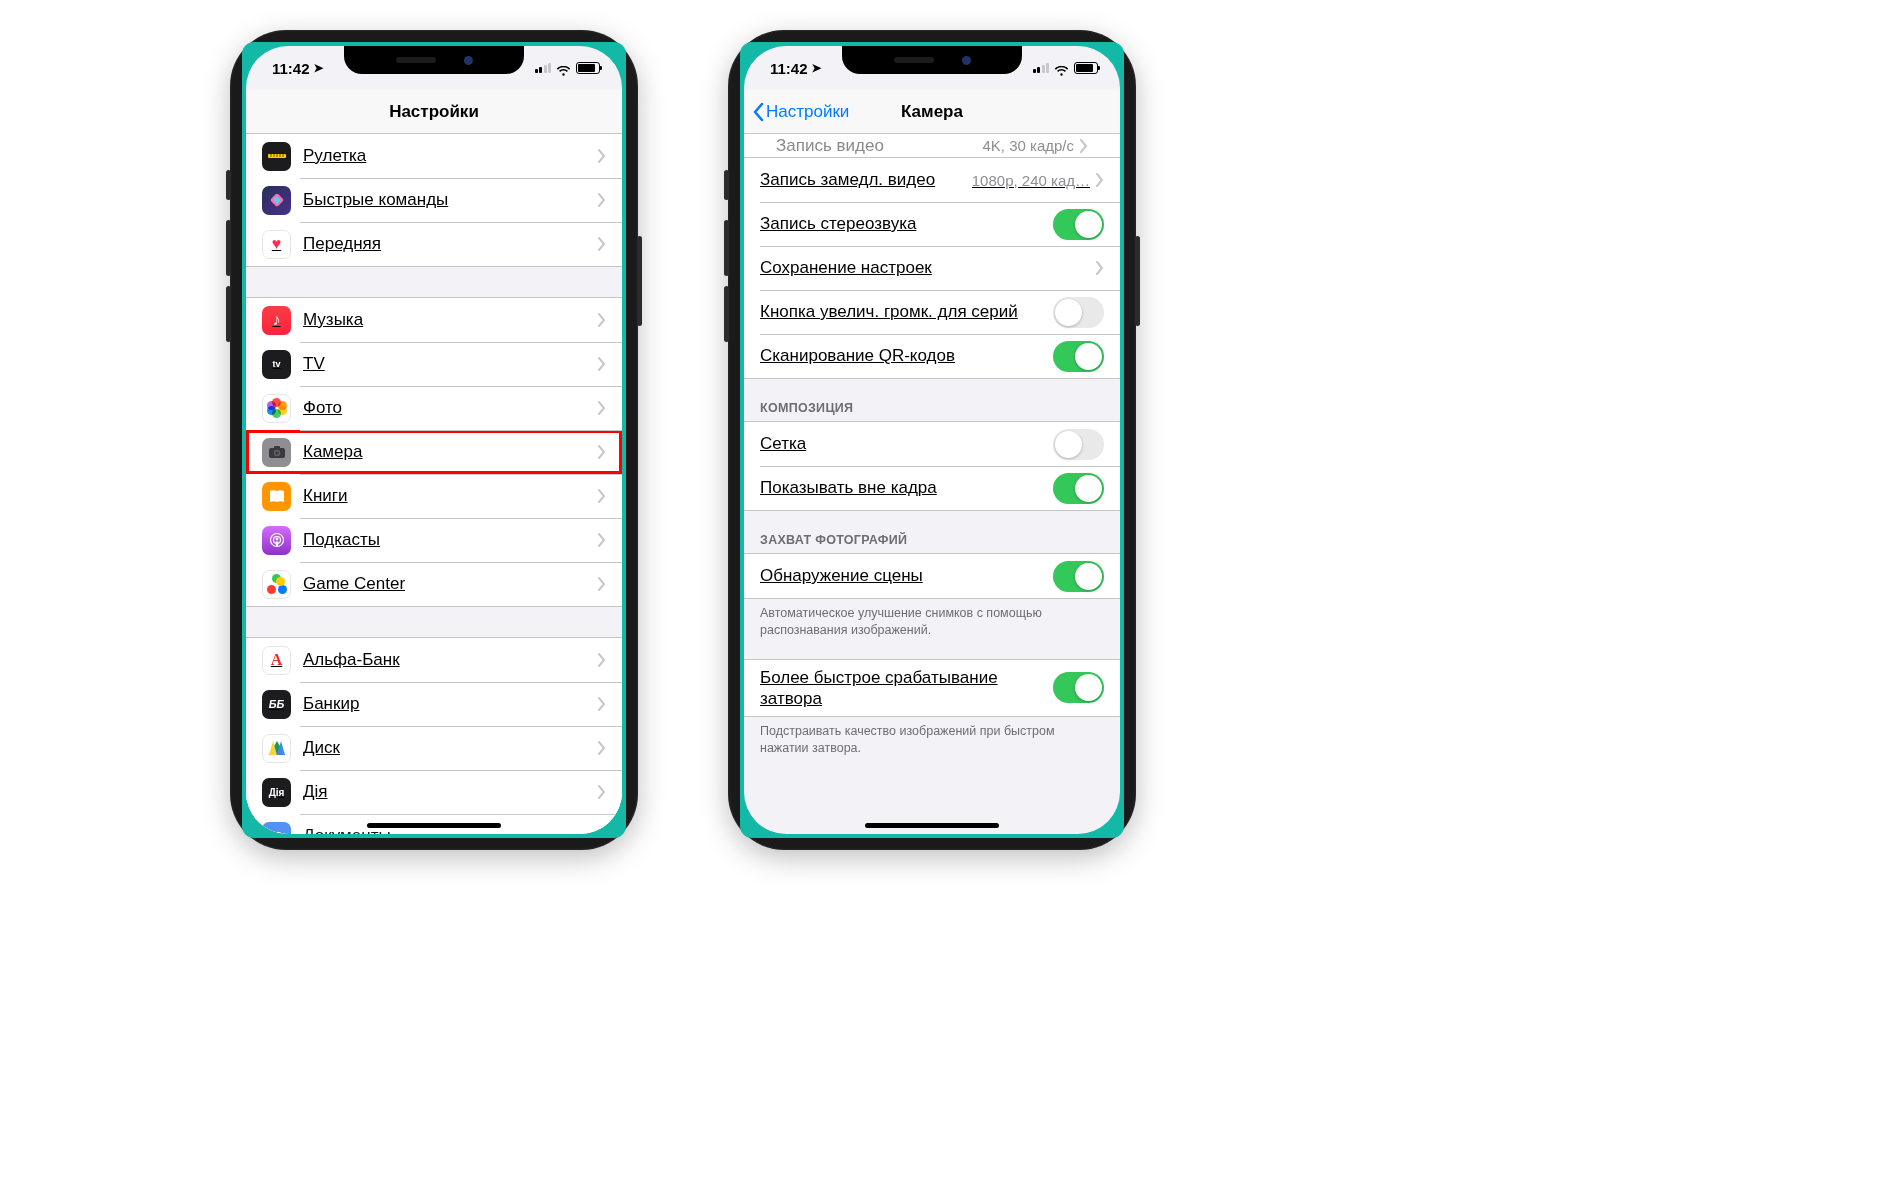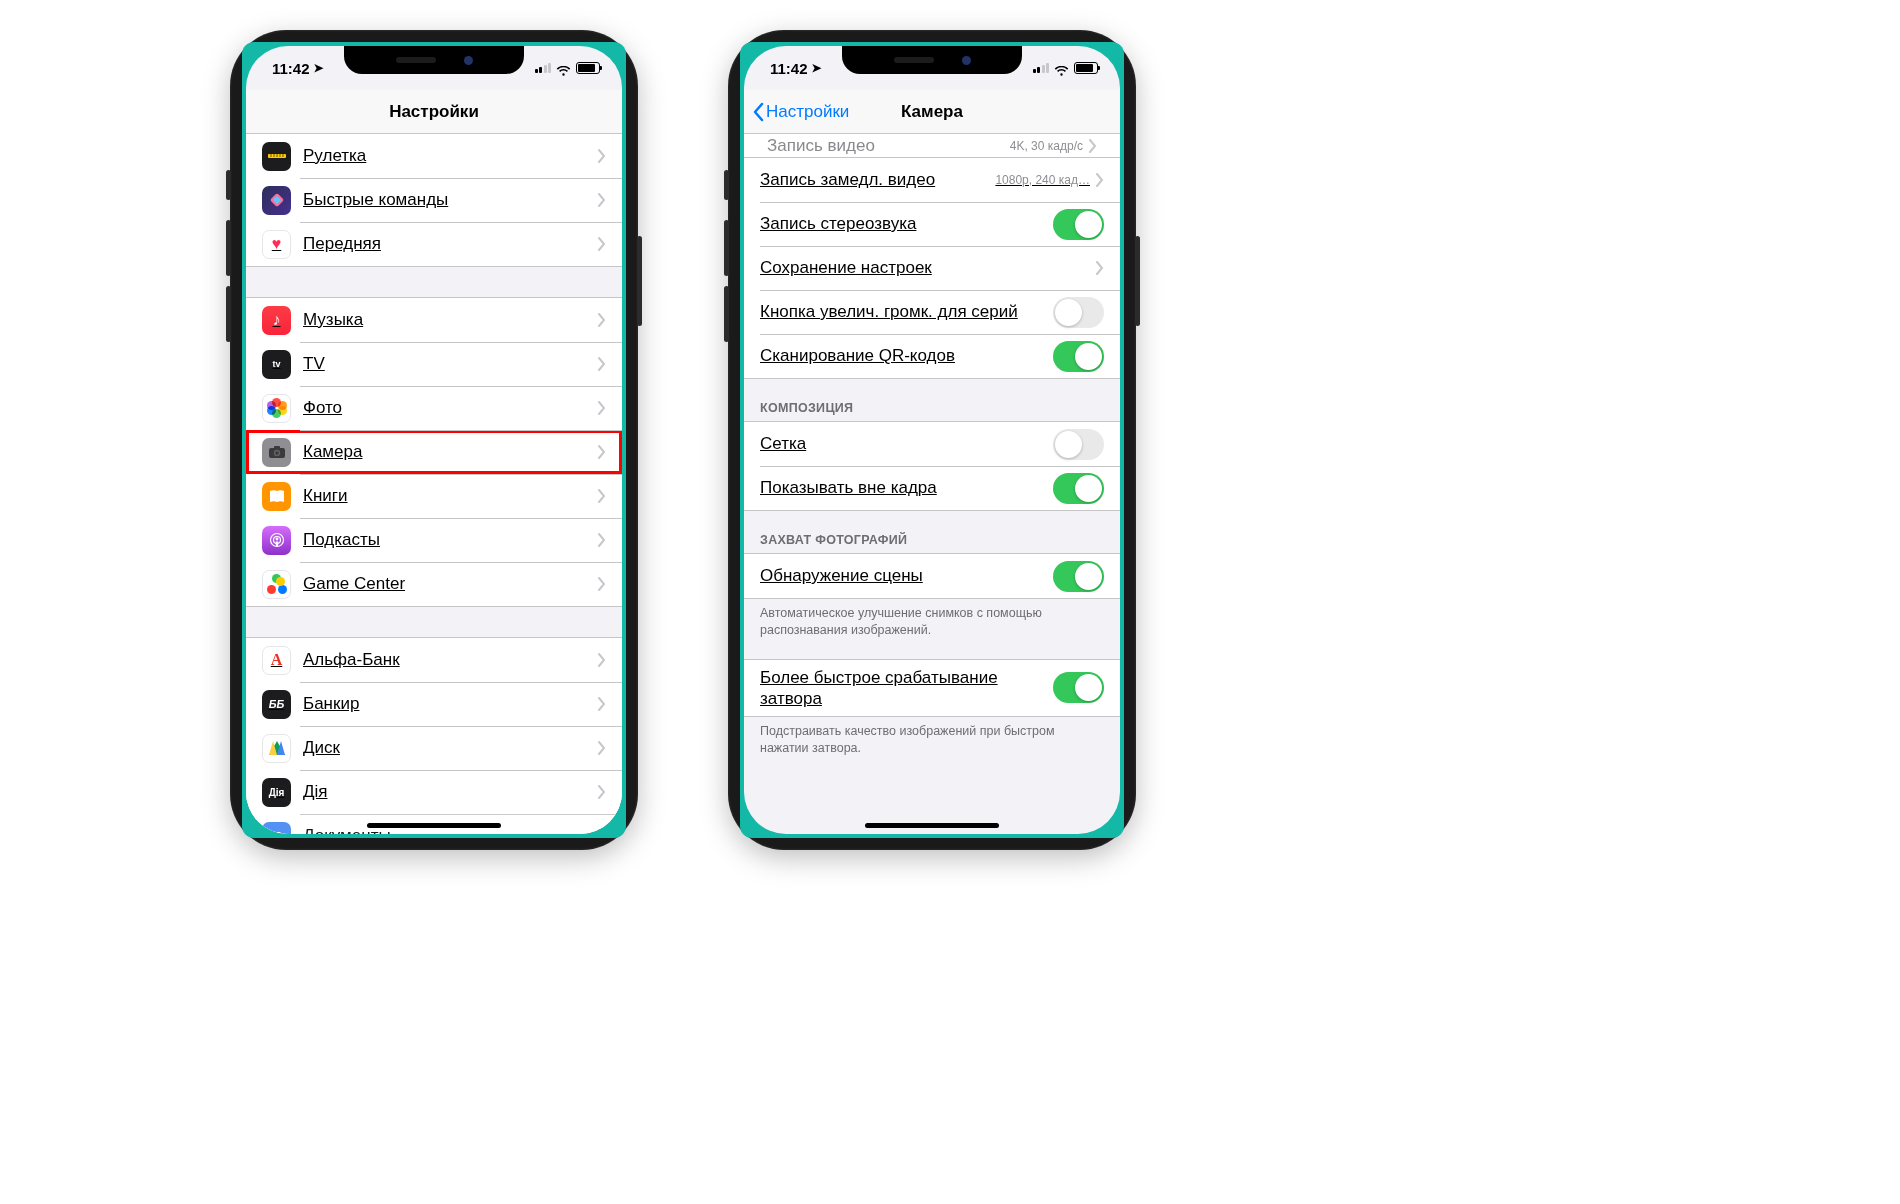--- a/index.html
+++ b/index.html
@@ -132,21 +132,21 @@
   }
   .row.with-icon + .row.with-icon::before{ left:54px; }
   .row.value + .row.value::before{ left:16px; }
   .icon {
     width:29px; height:29px; border-radius:7px;
     margin-right:12px; flex-shrink:0;
     display:flex; align-items:center; justify-content:center;
     font-size:16px; color:#fff;
   }
   .row-label { font-size:17px; flex:1; color:#000; }
-  .row-detail { font-size:12px; color:#8e8e93; margin-right:6px; white-space:nowrap; max-width:150px; overflow:hidden; text-overflow:ellipsis;}
+  .row-detail { font-size:15px; color:#8e8e93; margin-right:6px; white-space:nowrap; max-width:150px; overflow:hidden; text-overflow:ellipsis;}
   .chevron {
     width:8px; height:14px; flex-shrink:0;
   }
   .chevron svg{width:100%; height:100%; display:block;}
   .toggle {
     width:51px; height:31px; border-radius:16px;
     background:#e9e9ea; position:relative; flex-shrink:0;
   }
   .toggle.on{ background:#34c759; }
   .toggle-knob{
@@ -157,21 +157,21 @@
   .toggle.on .toggle-knob{ left:22px; }
 
   .highlight{
     box-shadow: inset 0 0 0 3px #ff0000;
   }
   .home-indicator{
     position:absolute; bottom:6px; left:50%; transform:translateX(-50%);
     width:134px; height:5px; background:#000; border-radius:3px; z-index:40;
   }
   .partial-top{
-    display:flex; align-items:center; padding:0 23px;
+    display:flex; align-items:center; padding:0 32px;
     height:24px; background:#fff; border-bottom:0.5px solid #c6c6c8;
     font-size:17px; color:#000;
   }
   .partial-top .row-detail{color:#8e8e93;}
 
   
   .ic-ruler{background:#1c1c1e;}
   .ic-shortcuts{background:linear-gradient(135deg,#2b2e5a,#47308e);}
   .ic-health{background:#fff; border:0.5px solid #e5e5ea;}
   .ic-music{background:linear-gradient(180deg,#fc3c44,#fa233b);}

